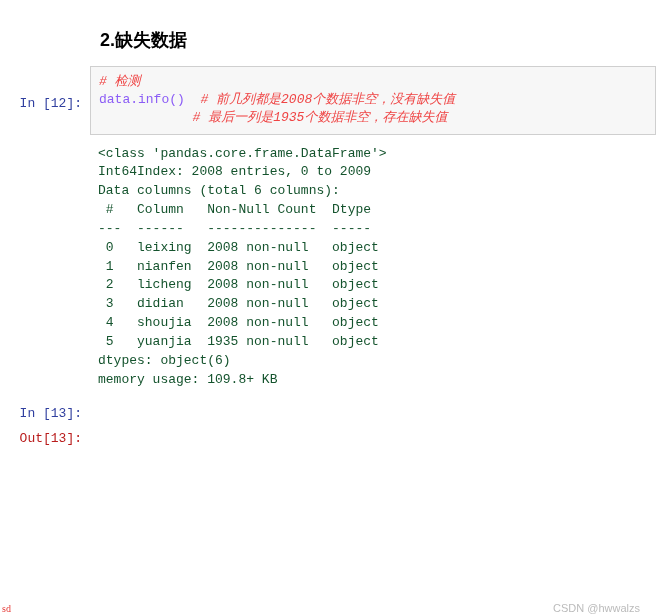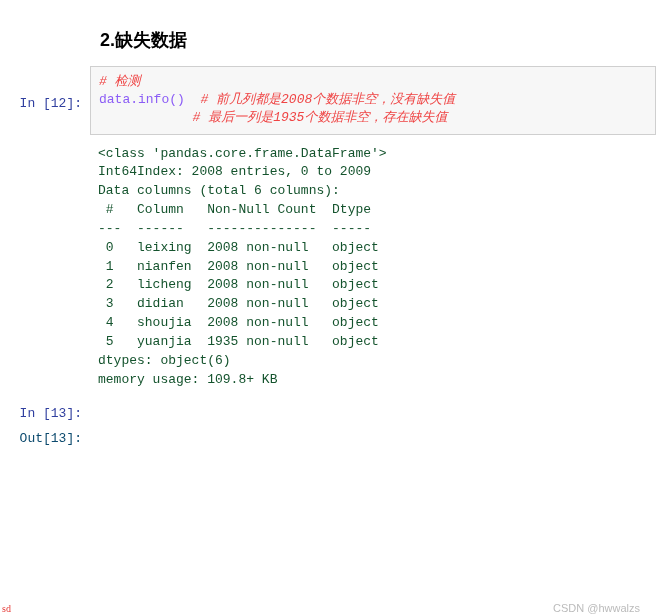--- a/index.html
+++ b/index.html
@@ -25,21 +25,21 @@
   .prompt {
     width: 90px;
     flex: 0 0 90px;
     text-align: right;
     padding: 6px 8px 0 0;
     font-family: Menlo, Monaco, "Courier New", monospace;
     font-size: 13px;
     box-sizing: border-box;
   }
   .prompt-in { color: #303F9F; }
-  .prompt-out { color: #0c4a6e; }
+  .prompt-out { color: #b91c1c; }
   .code-area {
     flex: 1;
     border: 1px solid #cfcfcf;
     background: #f7f7f7;
     padding: 6px 8px;
     font-family: Menlo, Monaco, "Courier New", monospace;
     font-size: 13px;
     white-space: pre;
     overflow: hidden;
     line-height: 1.4;

